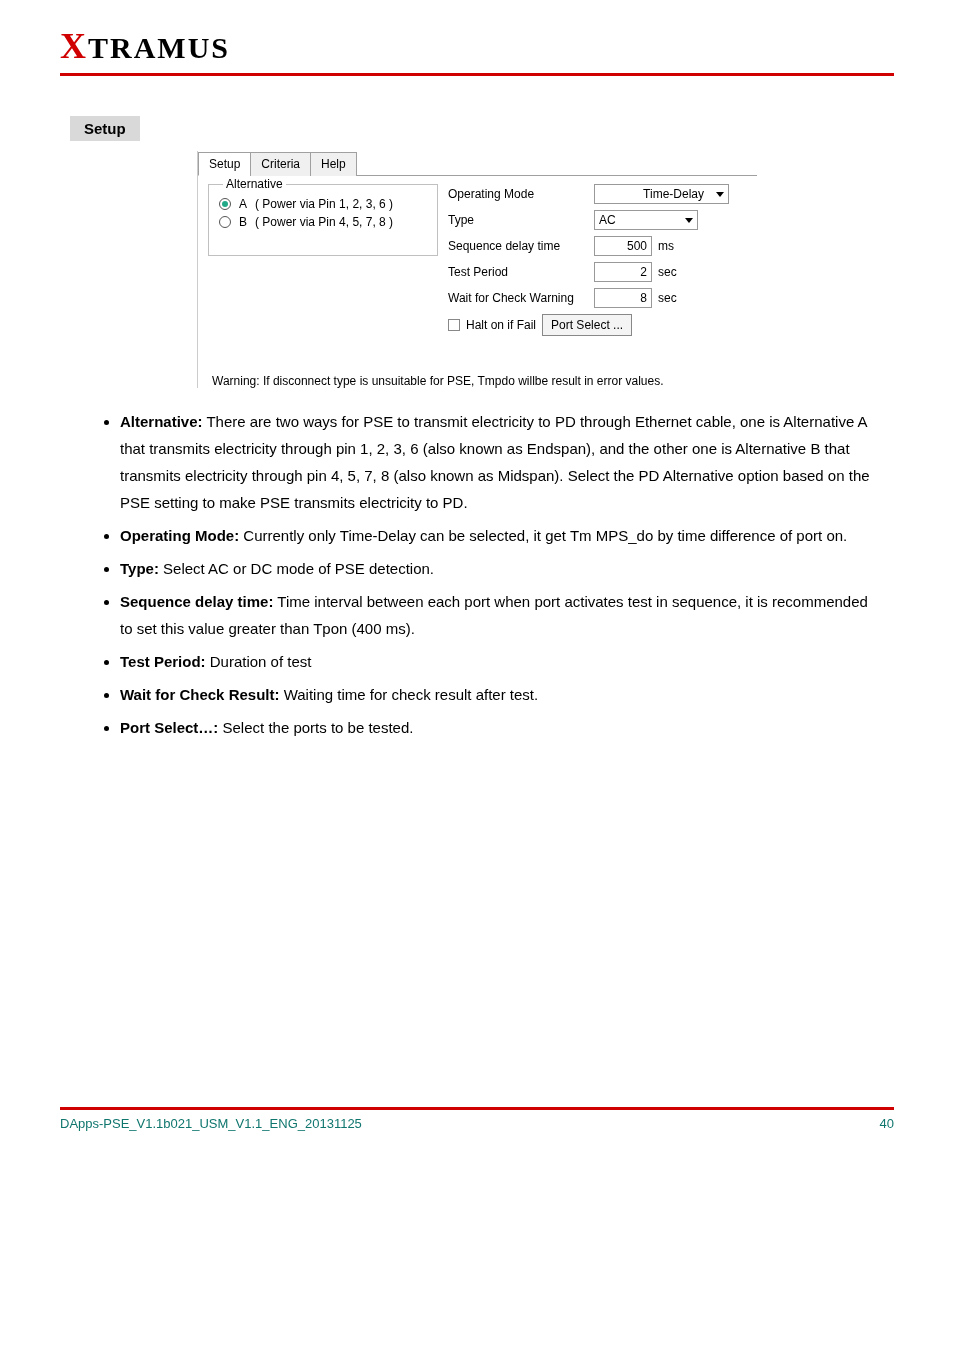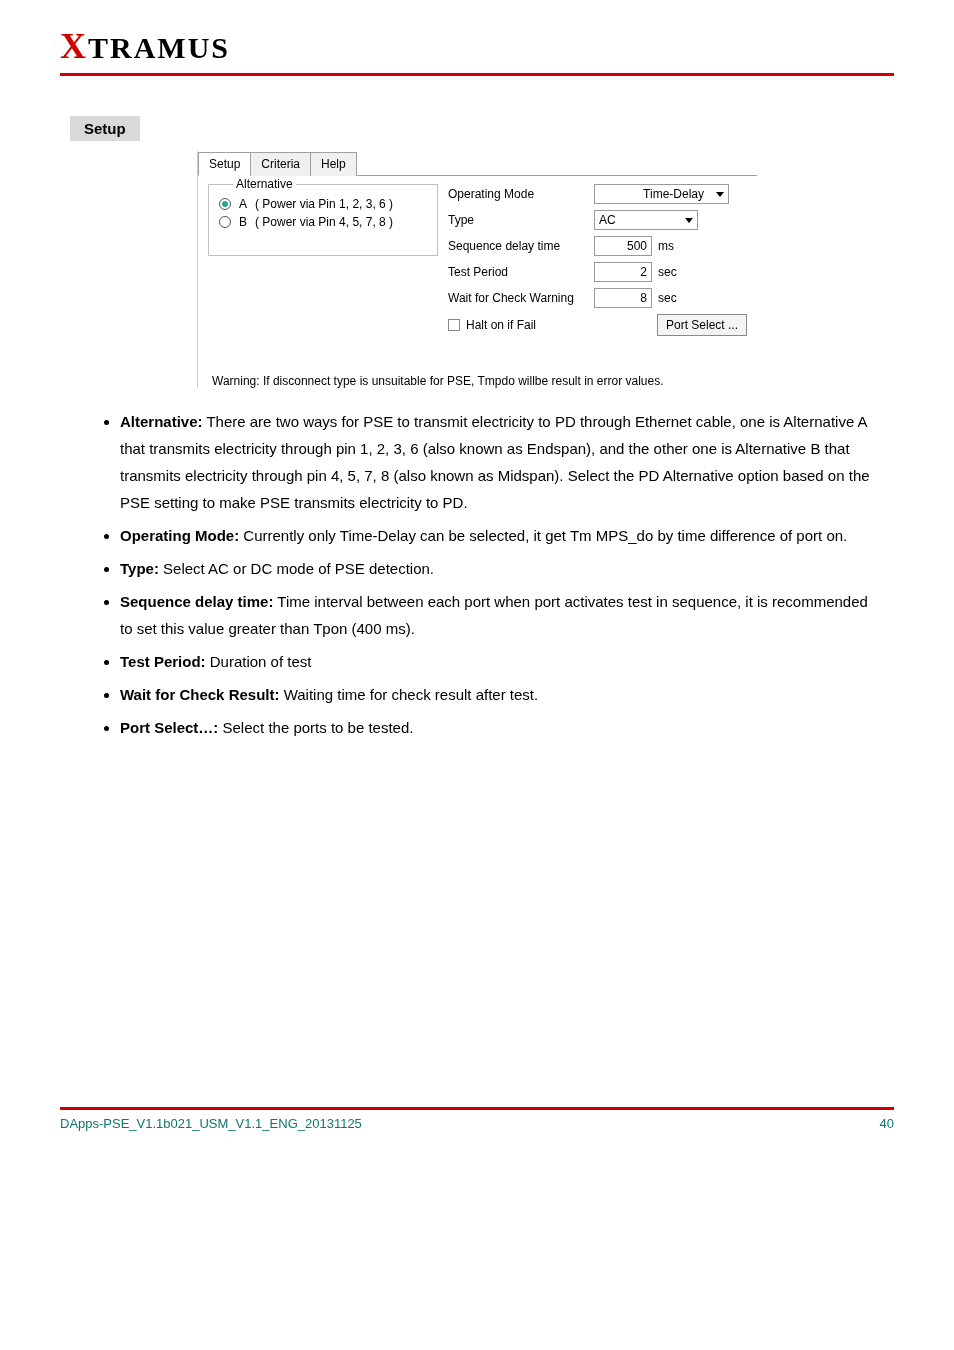--- a/index.html
+++ b/index.html
@@ -83,21 +83,21 @@
   .alt-group {
     border: 1px solid #c0c0c0;
     padding: 8px 10px;
     width: 230px;
     height: 72px;
     position: relative;
   }
   .alt-legend {
     position: absolute;
     top: -8px;
-    left: 24px;
+    left: 14px;
     background: #fff;
     padding: 0 3px;
     font-size: 12px;
   }
   .alt-row {
     display: flex;
     align-items: center;
     gap: 8px;
     margin: 4px 0;
   }
@@ -236,21 +236,21 @@
         <div class="form-row">
           <span class="lbl">Test Period</span>
           <span class="txt">2</span>
           <span class="unit">sec</span>
         </div>
         <div class="form-row">
           <span class="lbl">Wait for Check Warning</span>
           <span class="txt">8</span>
           <span class="unit">sec</span>
         </div>
-        <div class="form-row" style="justify-content:space-between;">
+        <div class="form-row" style="">
           <span style="display:flex;align-items:center;gap:6px;">
             <span class="chk"></span>
             <span>Halt on if Fail</span>
           </span>
           <button class="btn">Port Select ...</button>
         </div>
       </div>
     </div>
     <div class="warn">Warning: If disconnect type is unsuitable for PSE, Tmpdo willbe result in error values.</div>
   </div>

